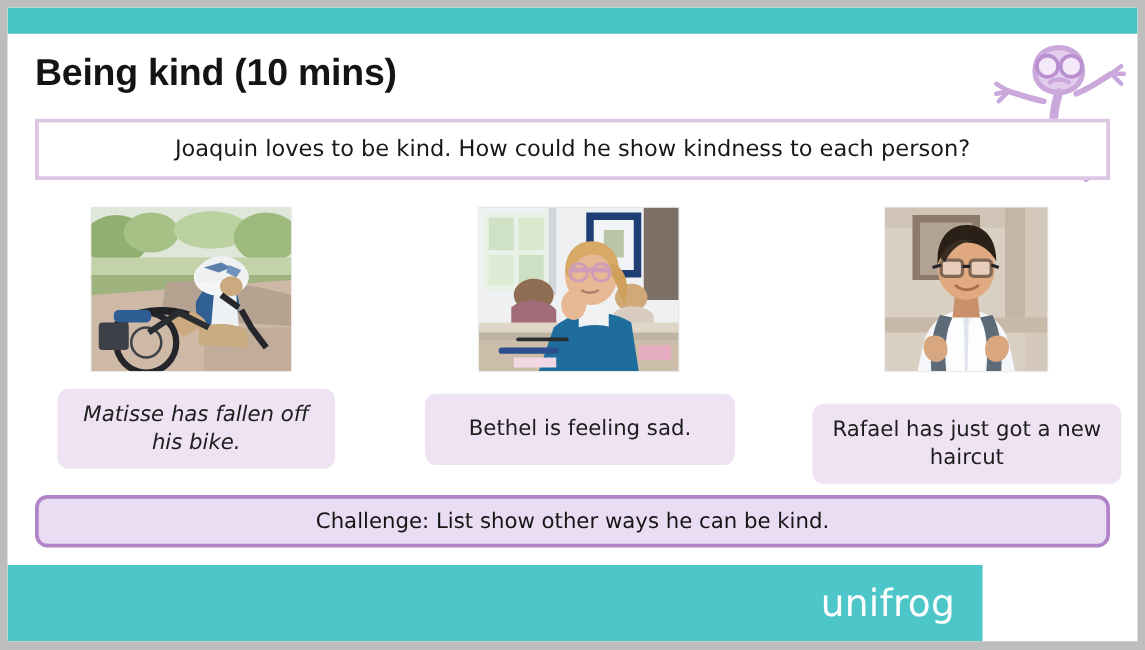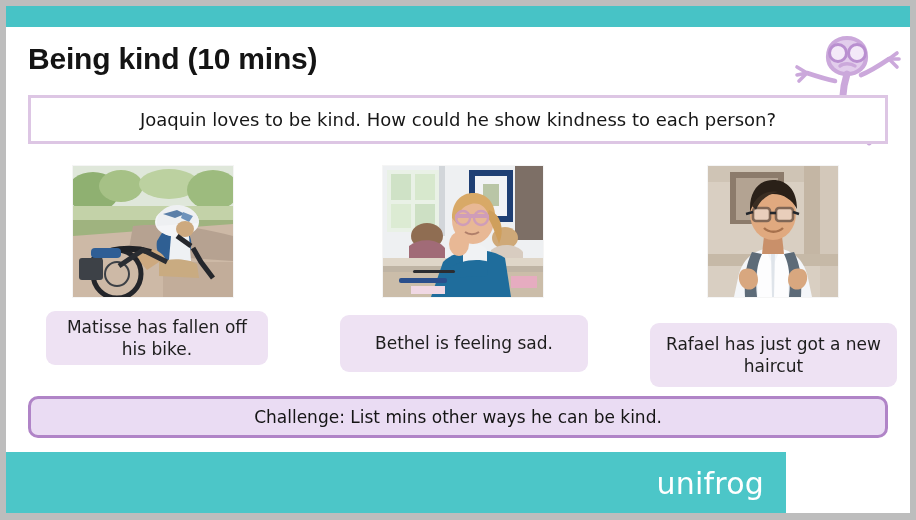--- a/index.html
+++ b/index.html
@@ -91,21 +91,21 @@
     background:#eee2f3;
     border-radius:9px;
     display:flex; align-items:center; justify-content:center;
     text-align:center;
     color:#1d1d1d;
     font-size:17px;
     font-family:"DejaVu Sans", sans-serif;
     line-height:1.32;
     padding:6px 10px;
   }
-  .cap-1{ width:222px; height:54px; margin-top:14px; }
+  .cap-1{ width:222px; height:64px; margin-top:14px;font-style:italic; }
   .cap-2{ width:248px; height:57px; margin-top:18px; }
   .cap-3{ width:247px; height:64px; margin-top:14px; }
 
   
   .challenge{
     position:absolute; left:22px; top:390px;
     width:860px; height:42px;
     background:#eadcf3;
     border:3px solid #b084c7;
     border-radius:10px;
@@ -285,20 +285,20 @@
 
           <path d="M56 62 C61 67 70 67 75 62" stroke="#a6714d" stroke-width="2.4" fill="none"></path>
         </svg>
       </div>
       <div class="caption cap-3">Rafael has just got a new haircut</div>
     </div>
 
   </div>
 
   <div class="challenge">
-    <span class="challenge-text"><b>Challenge:</b><span> List </span><b>mins</b><span> other ways he can be kind.</span></span>
+    <span class="challenge-text"><b>Challenge:</b><span> List </span><b>show</b><span> other ways he can be kind.</span></span>
   </div>
 
   <div class="bar-bottom">
     <span class="logo">unifrog</span>
   </div>
 
 </div>
 
 </body></html>

